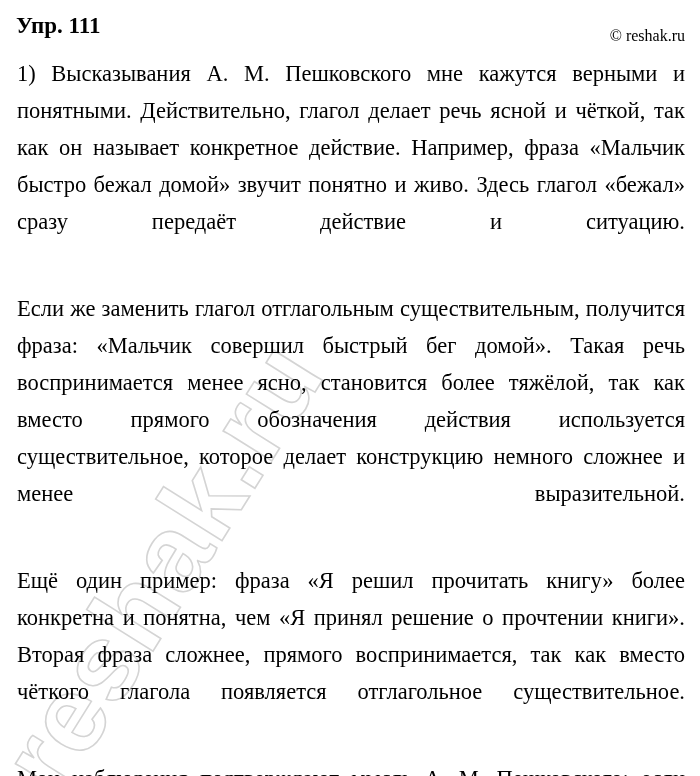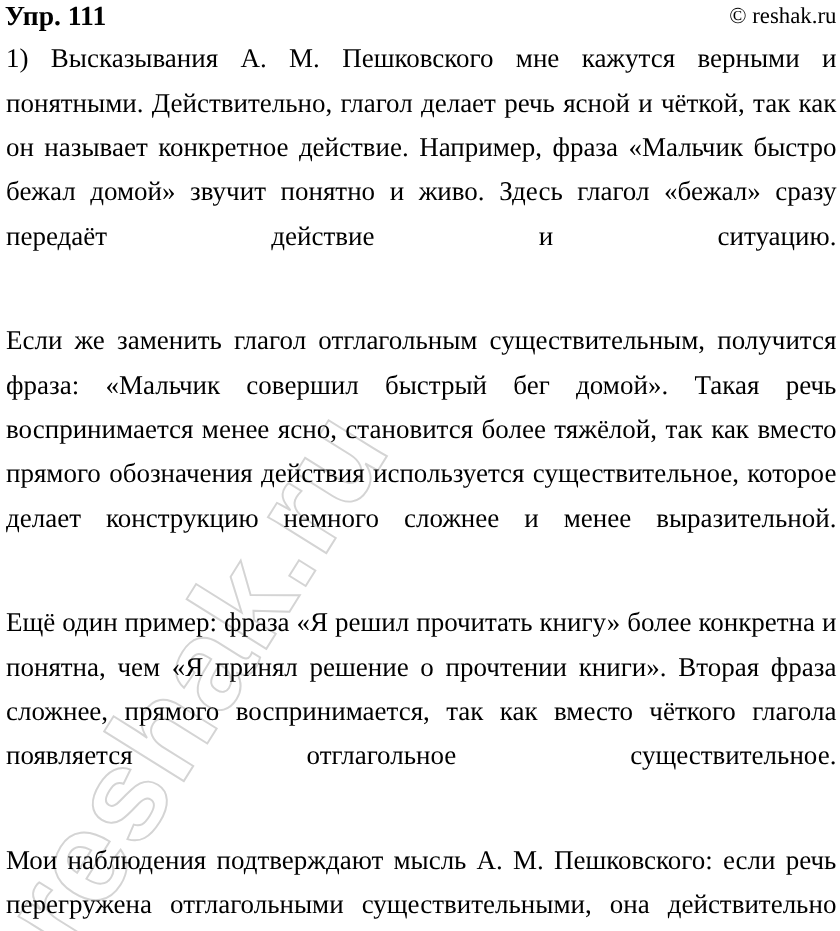--- a/index.html
+++ b/index.html
@@ -43,43 +43,43 @@
     stroke-width: 1.6;
   }
 
   
   #page {
     position: relative;
     z-index: 1;
     width: 700px;
     height: 776px;
     box-sizing: border-box;
-    padding: 0;
+    padding: 12px;
   }
 
   #header-bar {
     position: relative;
     height: 30px;
     padding: 0 2px 0 4px;
   }
   #exercise-title {
     position: absolute;
     left: 4px;
     top: 1px;
     font-size: 23px;
     font-weight: 700;
     line-height: 26px;
     letter-spacing: 0px;
     white-space: nowrap;
   }
   #copyright-mark {
     position: absolute;
     right: 3px;
-    top: 2px;
-    font-size: 19px;
+    top: 12px;
+    font-size: 16px;
     line-height: 24px;
     white-space: nowrap;
   }
 
   #body-text {
     position: relative;
     margin: 0;
     padding: 0 3px 0 5px;
   }
   .para {
@@ -91,21 +91,21 @@
     hyphens: none;
     -webkit-hyphens: none;
   }
   .para:last-child { margin-bottom: 0; }
   
   .para::after {
     content: "";
     display: inline-block;
     width: 100%;
   }
-  #para-0 { }
+  #para-0 { margin-top: 13px; }
 </style>
 </head>
 <body>
 
 <svg id="watermark-layer" viewBox="0 0 700 776" width="700" height="776" aria-hidden="true">
   <text class="wm-c" x="-40" y="820" transform="rotate(-58 -40 820)">©</text>
   <text class="wm-text" x="60" y="800" transform="rotate(-58 60 800)">reshak.ru</text>
 </svg>
 
 <div id="page">

